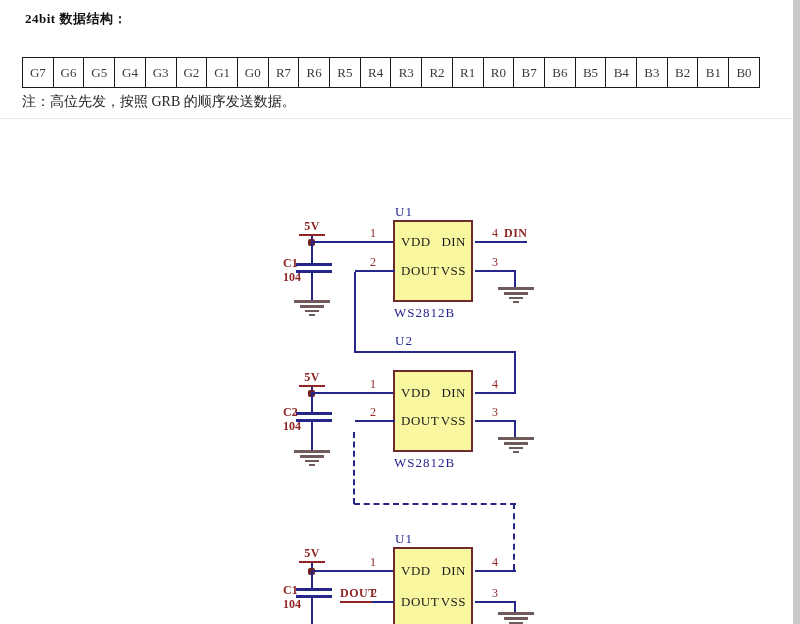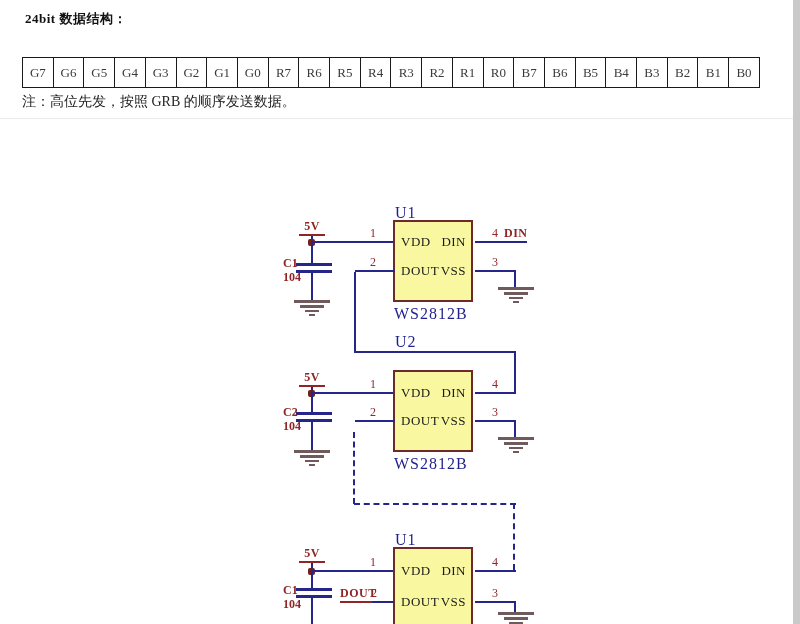--- a/index.html
+++ b/index.html
@@ -19,21 +19,21 @@
             border-left:1px solid #1a1a1a;}
   .bit-cell:first-child{border-left:none;}
   
   .wire{position:absolute;background:var(--wire);}
   .wh{height:2px;} .wv{width:2px;}
   .wredh{position:absolute;background:var(--label_red);height:2px;}
   .dashv{position:absolute;width:0;border-left:2px dashed var(--wire);}
   .dashh{position:absolute;height:0;border-top:2px dashed var(--wire);}
   .chip{position:absolute;width:80px;height:82px;background:var(--chip_fill);
         border:2px solid var(--chip_border);box-sizing:border-box;}
-  .refdes,.part{position:absolute;font-size:16px;color:var(--label_blue);letter-spacing:1px;}
+  .refdes,.part{position:absolute;font-size:13px;color:var(--label_blue);letter-spacing:1px;}
   .pin-name{position:absolute;font-size:13px;color:#1a1a1a;letter-spacing:.5px;}
   .pin-name.r{width:32px;text-align:right;}
   .pin-num{position:absolute;font-size:12px;color:var(--label_red);width:14px;text-align:center;}
   .net{position:absolute;font-size:12px;font-weight:bold;color:var(--label_red);letter-spacing:.5px;}
   .pwr-bar{position:absolute;height:2px;background:var(--label_red);}
   .dot{position:absolute;width:7px;height:7px;background:#701f1f;border-radius:2px;}
   .plate{position:absolute;width:36px;height:3px;background:var(--wire);}
   .cap-label{position:absolute;font-size:12px;font-weight:bold;color:var(--label_red);}
   .gnd{position:absolute;width:36px;}
   .gnd b{display:block;background:var(--ground);margin:2px auto 0 auto;}

